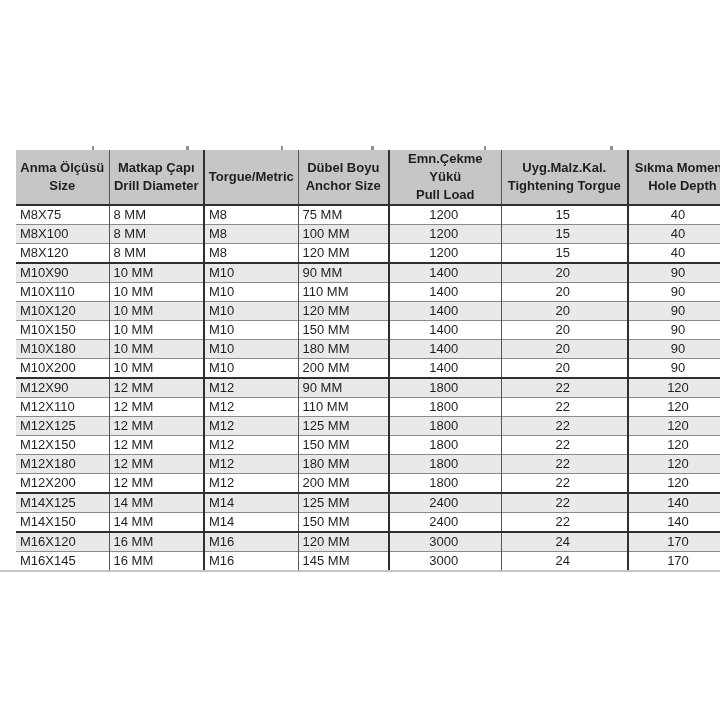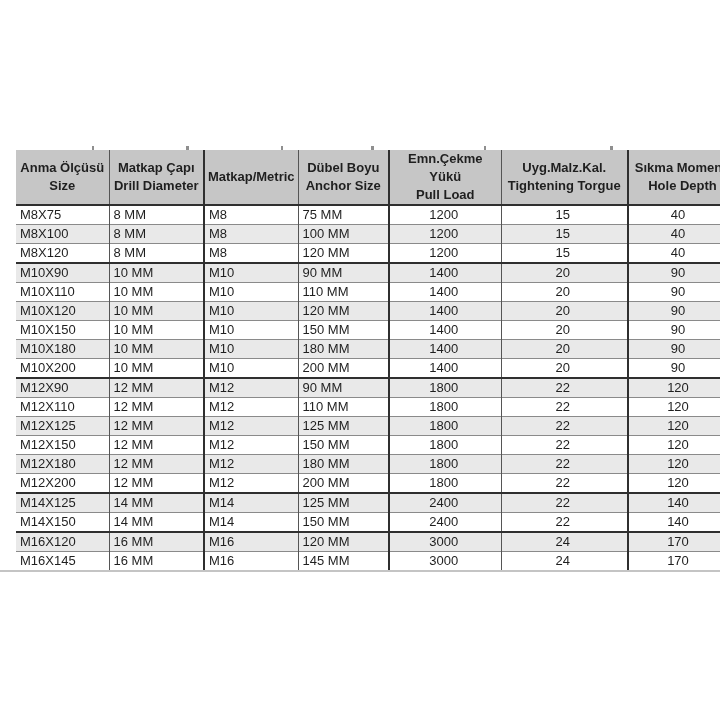--- a/index.html
+++ b/index.html
@@ -107,21 +107,21 @@
       <tr>
         <th>
           <span class="hline">Anma Ölçüsü</span>
           <span class="hline">Size</span>
         </th>
         <th>
           <span class="hline">Matkap Çapı</span>
           <span class="hline">Drill Diameter</span>
         </th>
         <th>
-          <span class="hline">Matkap/Metric</span>
+          <span class="hline">Torgue/Metric</span>
           <span class="hline"></span>
         </th>
         <th>
           <span class="hline">Dübel Boyu</span>
           <span class="hline">Anchor Size</span>
         </th>
         <th>
           <span class="hline">Emn.Çekme Yükü</span>
           <span class="hline">Pull Load</span>
         </th>

